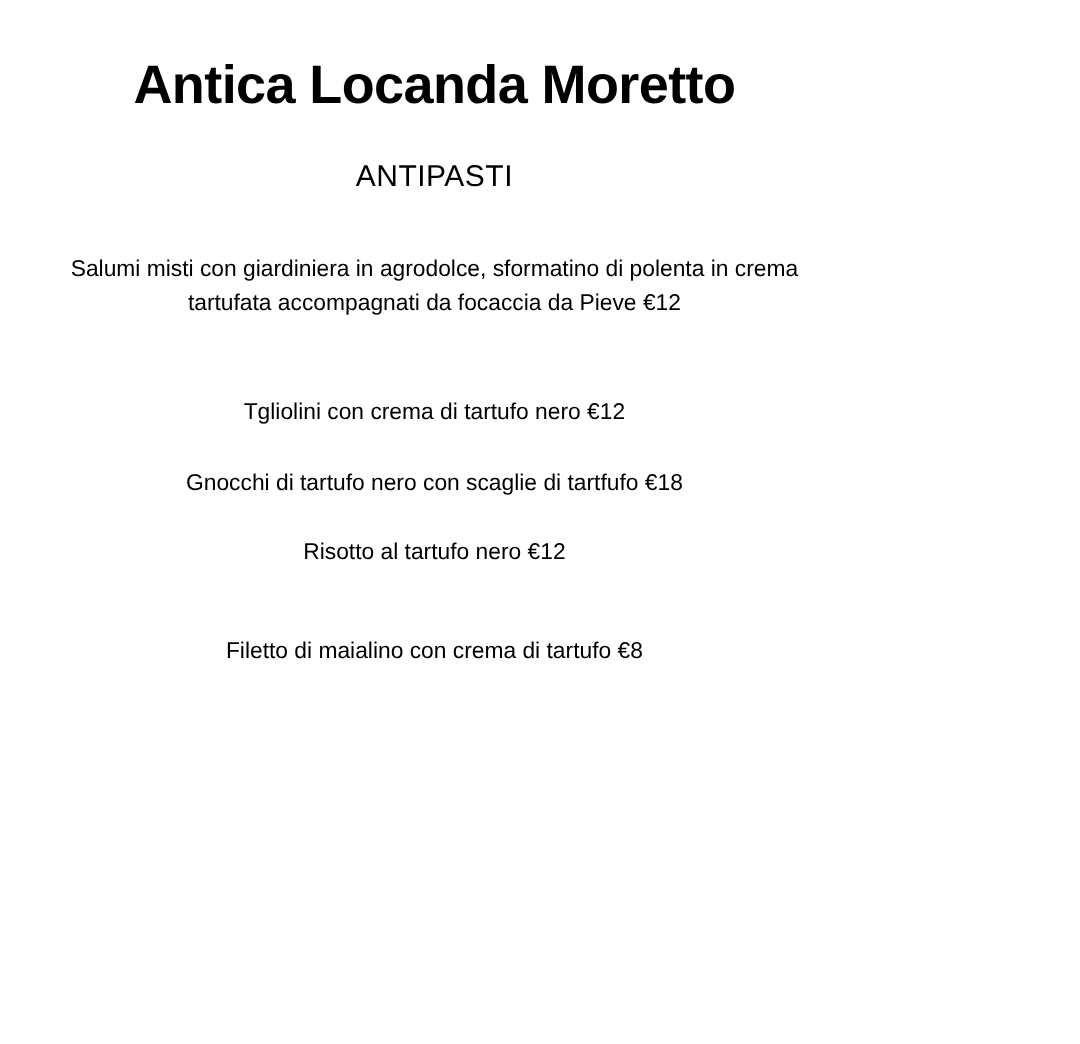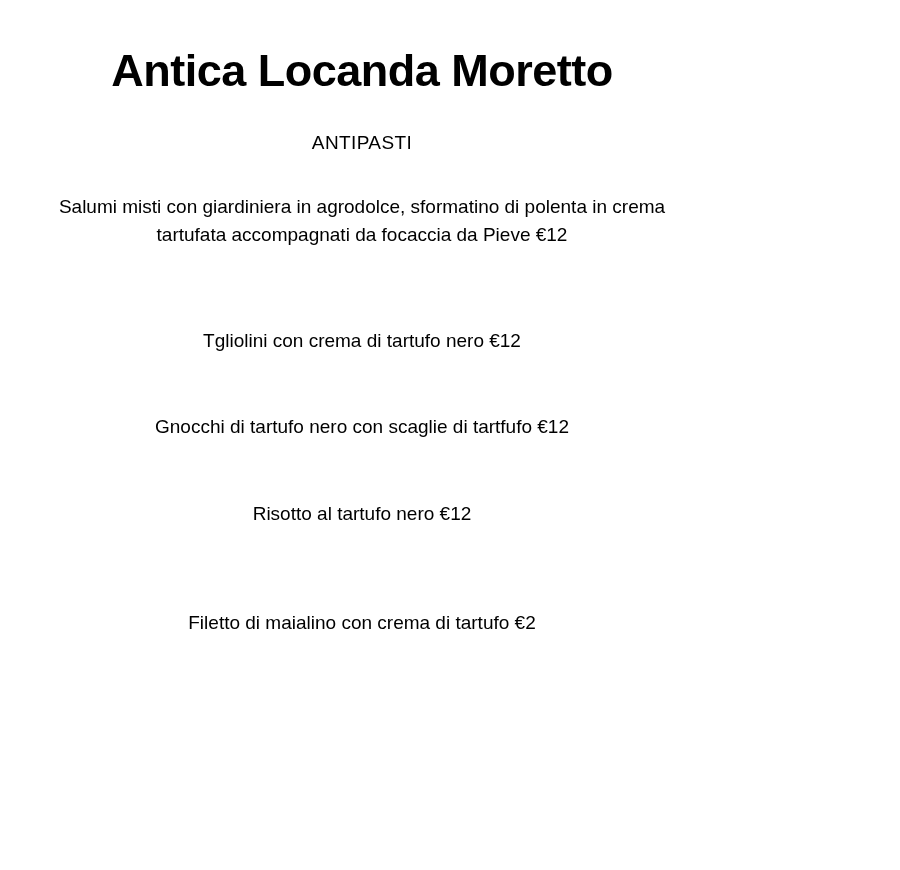--- a/index.html
+++ b/index.html
@@ -25,54 +25,54 @@
     text-align: center;
     font-size: 45px;
     font-weight: bold;
     letter-spacing: -0.5px;
     line-height: 1.15;
     margin: 0 0 34px 0;
     white-space: nowrap;
   }
   .section-heading {
     text-align: center;
-    font-size: 19px;
+    font-size: 25px;
     font-weight: normal;
     letter-spacing: 0.4px;
-    margin: 0;
+    margin: 10px;
     line-height: 1.3;
   }
   .menu-item {
     text-align: center;
     font-size: 19px;
     font-weight: normal;
     line-height: 1.45;
-    margin: 16px;
+    margin: 2px;
   }
   .gap-after-heading { height: 26px; }
   .gap-after-item { height: 27px; }
   .gap-before-heading { height: 24px; }
 </style>
 </head>
 <body>
 
 <div class="page">
 
   <h1 class="menu-title">Antica Locanda Moretto</h1>
 
   <div class="section-heading">ANTIPASTI</div>
   <div class="gap-after-heading"></div>
   <div class="menu-item" style="max-width: 720px; margin: 12px auto;">Salumi misti con giardiniera in agrodolce, sformatino di polenta in crema tartufata accompagnati da focaccia da Pieve €12</div>
   <div class="gap-before-heading"></div>
 
   <div class="gap-after-heading"></div>
   <div class="menu-item">Tgliolini con crema di tartufo nero €12</div>
   <div class="gap-after-item"></div>
-  <div class="menu-item">Gnocchi di tartufo nero con scaglie di tartfufo €12</div>
+  <div class="menu-item">Gnocchi di tartufo nero con scaglie di tartfufo €18</div>
   <div class="gap-after-item"></div>
   <div class="menu-item">Risotto al tartufo nero €12</div>
   <div class="gap-before-heading"></div>
 
   <div class="gap-after-heading"></div>
-  <div class="menu-item">Filetto di maialino con crema di tartufo €2</div>
+  <div class="menu-item">Filetto di maialino con crema di tartufo €8</div>
   <div class="gap-after-item"></div>
 
 </div>
 
 </body></html>

